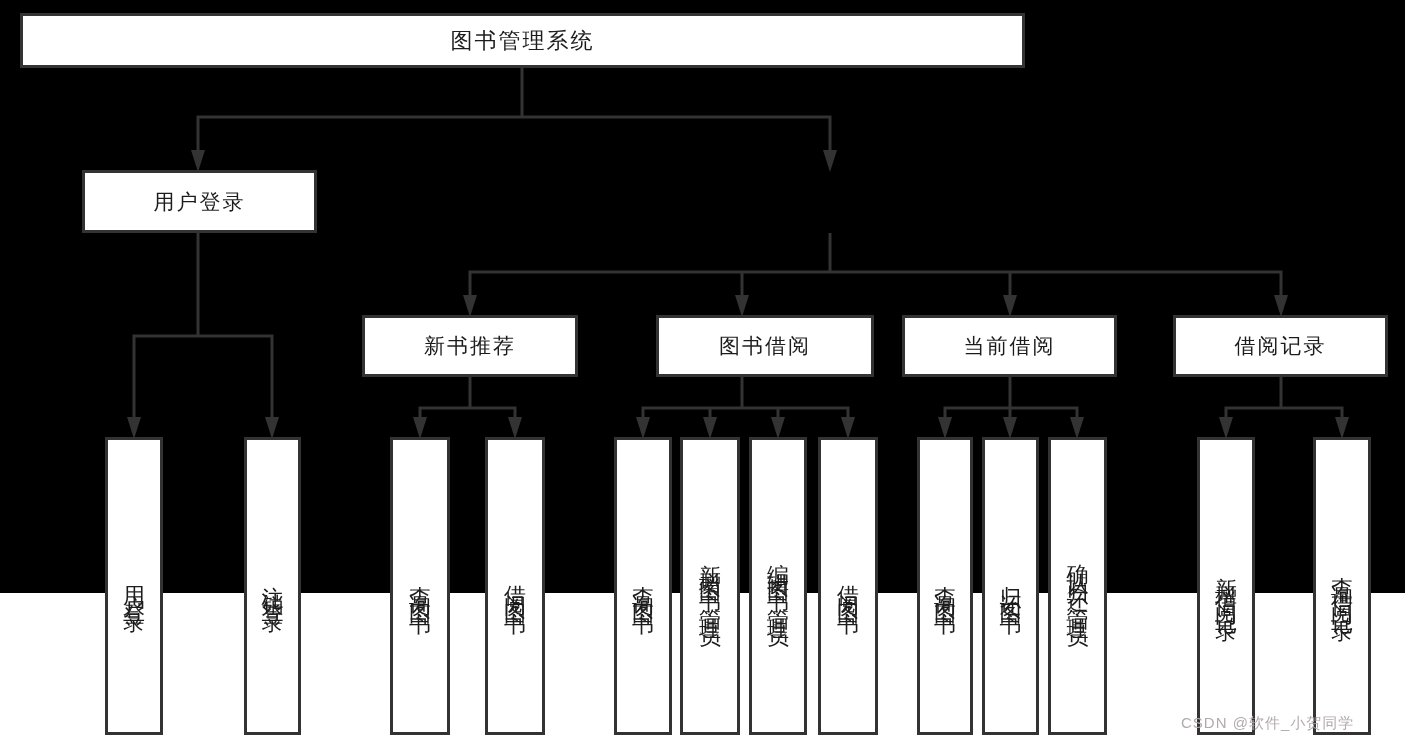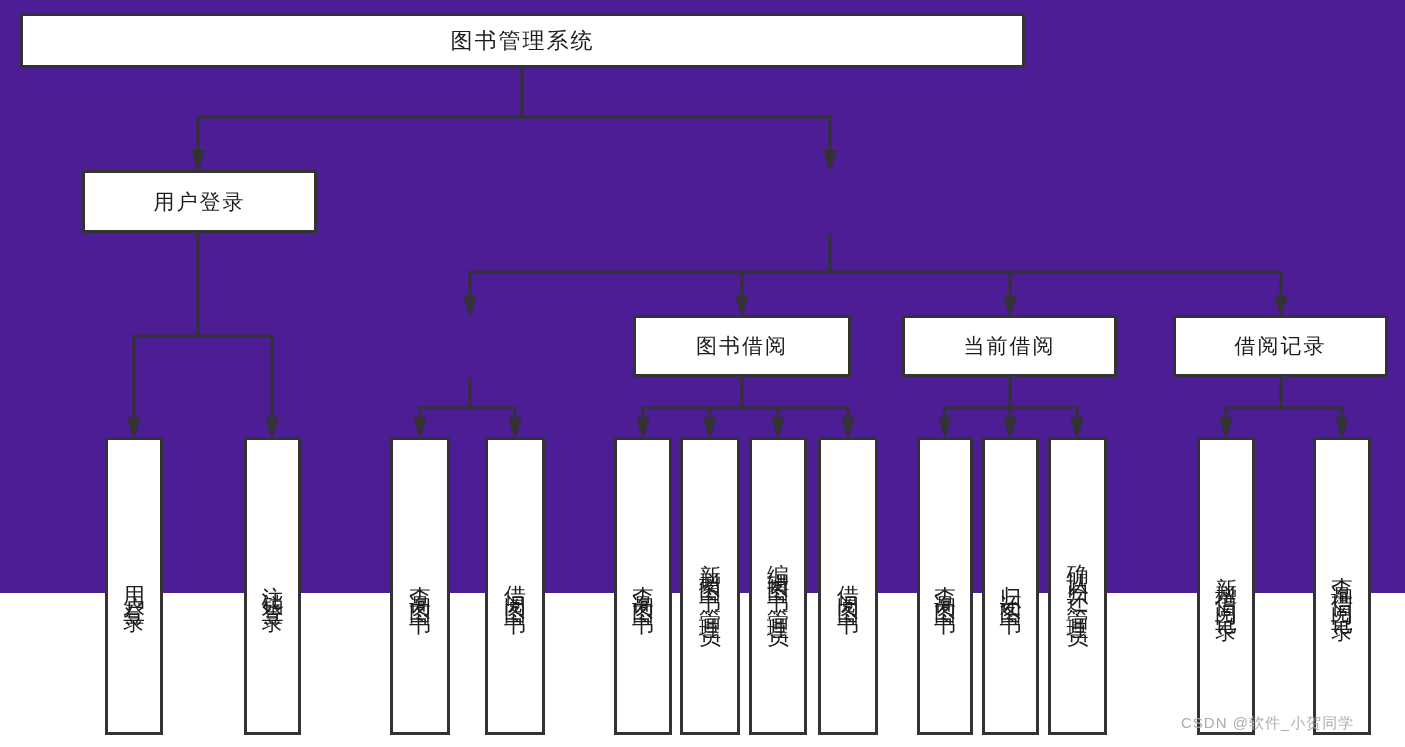--- a/index.html
+++ b/index.html
@@ -6,21 +6,21 @@
   html, body { width: 1405px; height: 747px; }
   body {
     background: #ffffff;
     font-family: "Liberation Sans", "DejaVu Sans", sans-serif;
     overflow: hidden;
   }
   .canvas {
     position: relative;
     width: 1405px;
     height: 593px;
-    background: #4c1d95;
+    background: #000000;
   }
   svg.connectors {
     position: absolute;
     left: 0; top: 0;
     width: 1405px; height: 747px;
   }
   .box {
     position: absolute;
     border: 3px solid #333333;
     background: #ffffff;
@@ -112,21 +112,24 @@
   </svg>
 
   <div class="box h root" style="left:20px; top:13px; width:1005px; height:55px;">
     <span class="lbl">图书管理系统</span>
   </div>
 
   <div class="box h" style="left:82px; top:170px; width:235px; height:63px;">
     <span class="lbl">用户登录</span>
   </div>
 
-  <div class="box h" style="left:633px; top:315px; width:218px; height:62px;text-align:center;">
+  <div class="box h" style="left:362px; top:315px; width:216px; height:62px;">
+    <span class="lbl">新书推荐</span>
+  </div>
+  <div class="box h" style="left:656px; top:315px; width:218px; height:62px;text-align:center;">
     <span class="lbl">图书借阅</span>
   </div>
   <div class="box h" style="left:902px; top:315px; width:215px; height:62px;font-family:Liberation Serif, serif;">
     <span class="lbl">当前借阅</span>
   </div>
   <div class="box h" style="left:1173px; top:315px; width:215px; height:62px;">
     <span class="lbl">借阅记录</span>
   </div>
 
   <div class="box v" style="left:105px; top:437px; width:58px; height:298px;">

